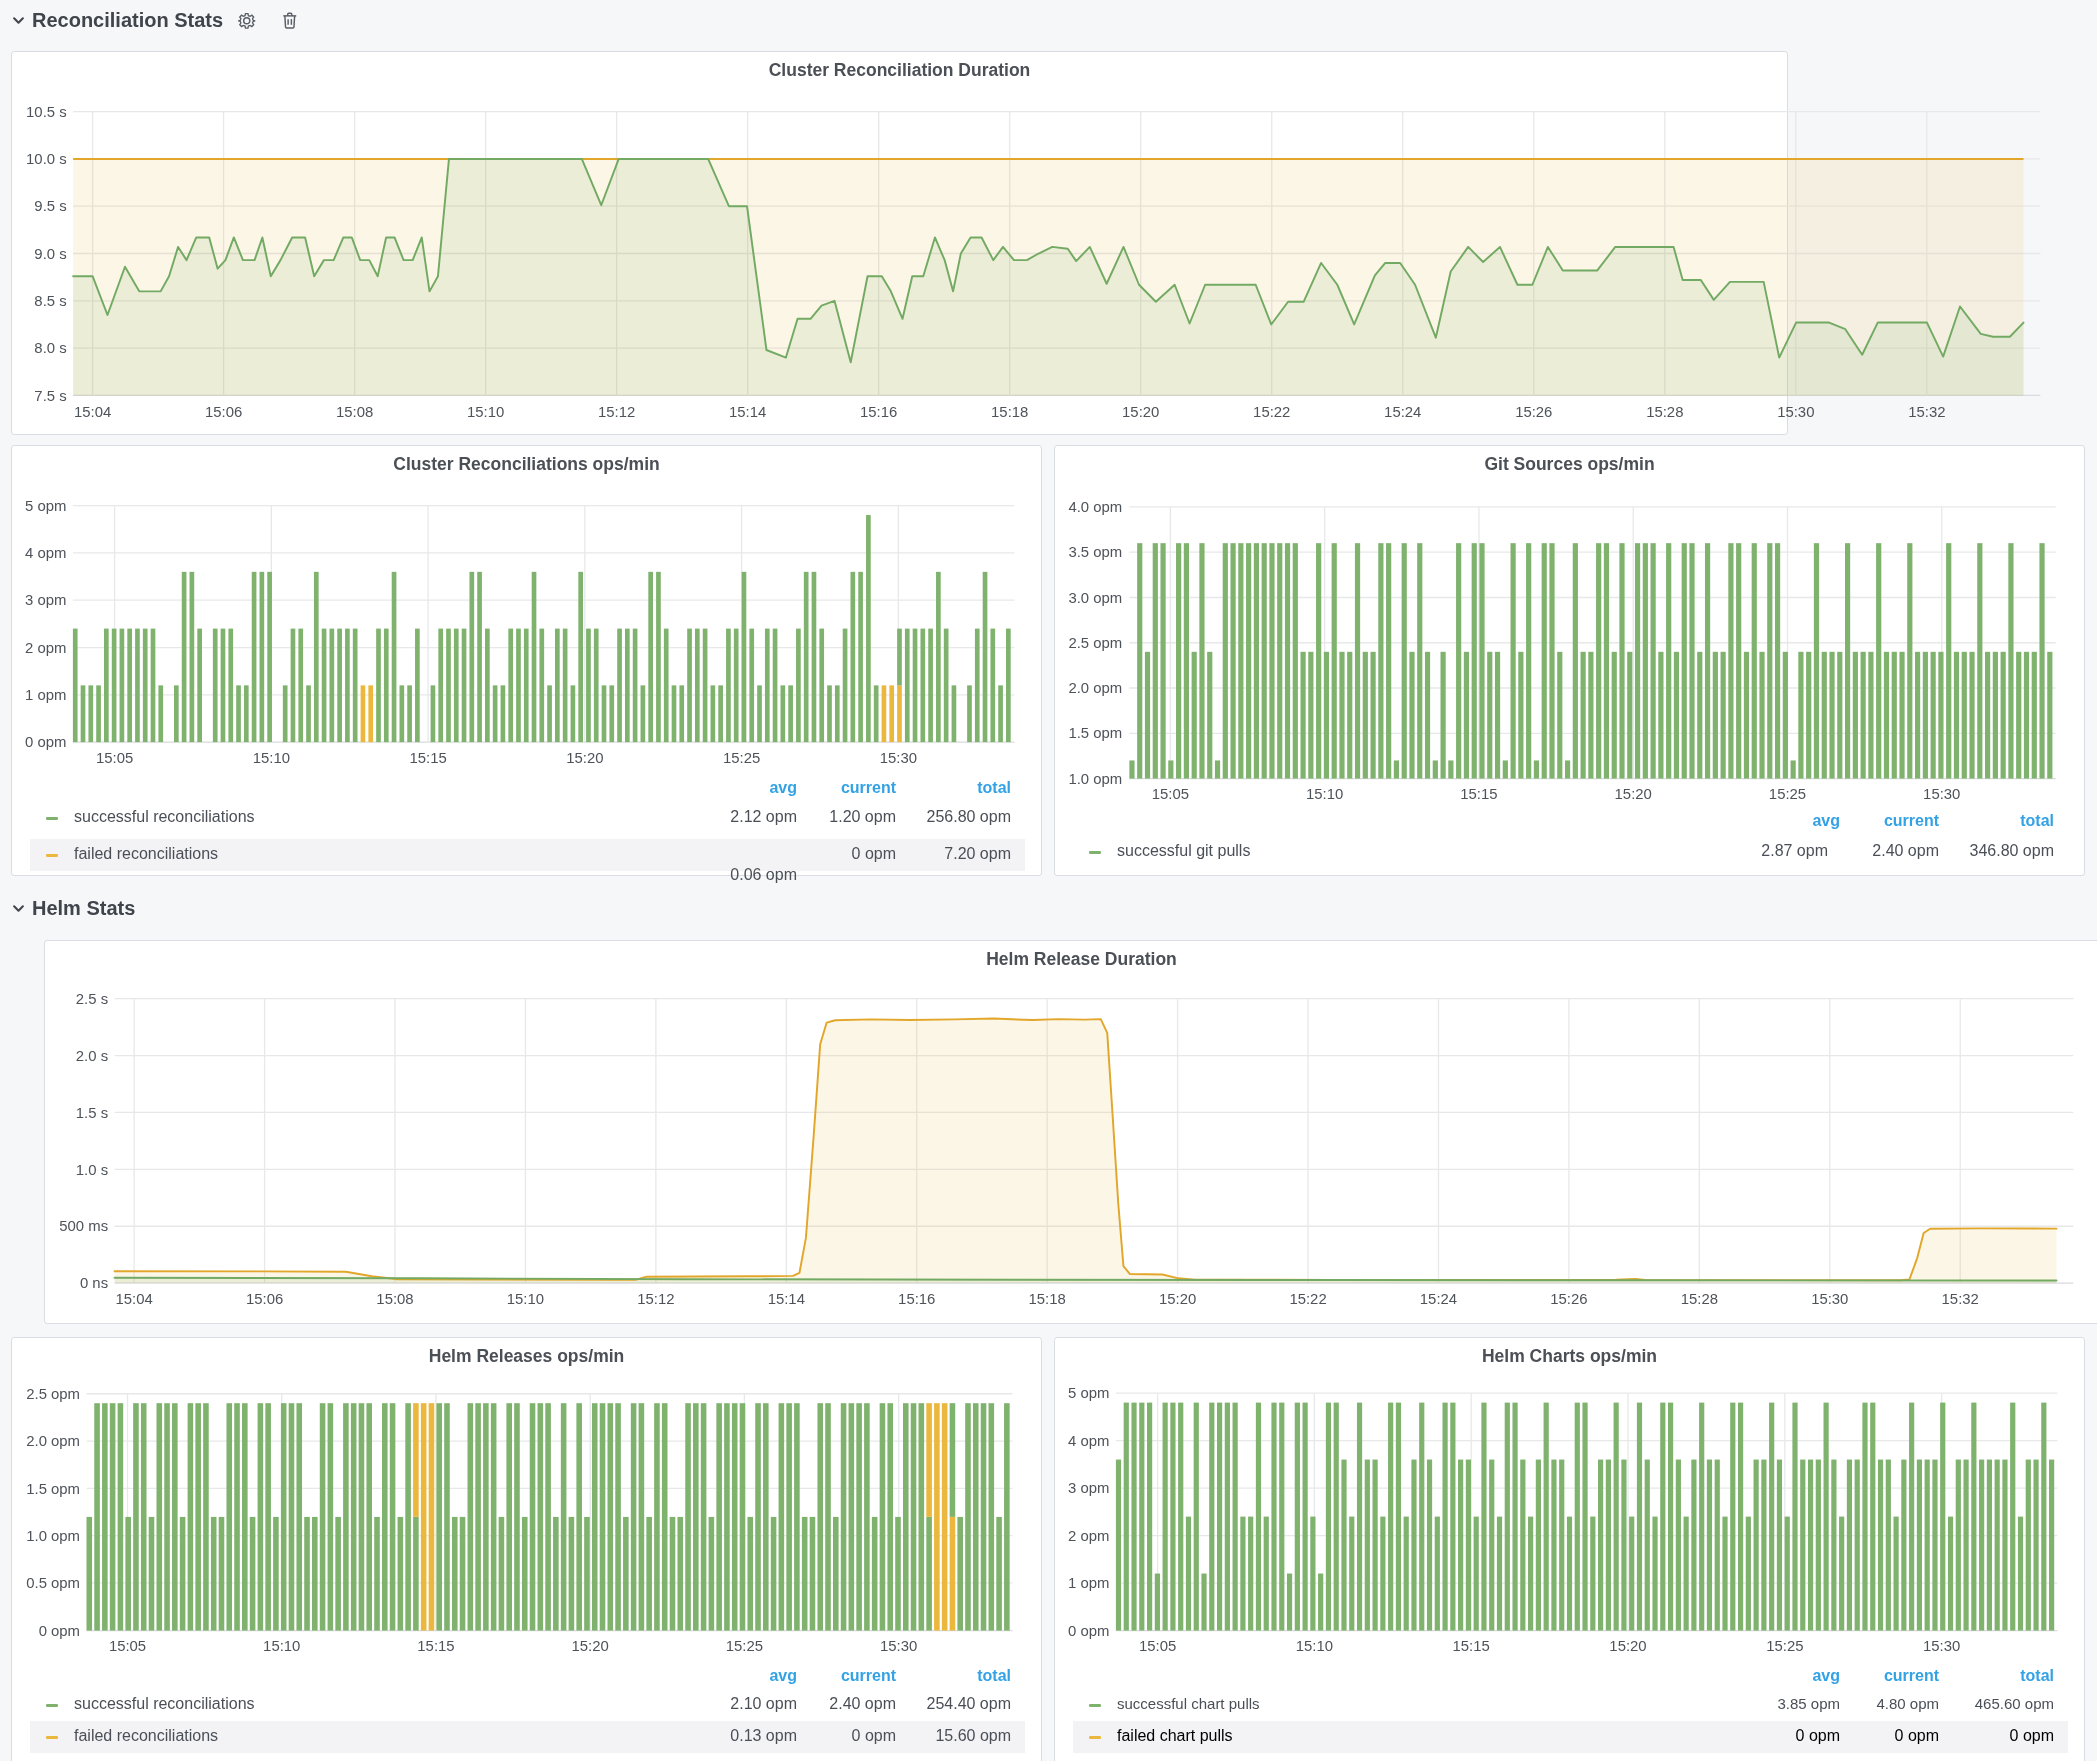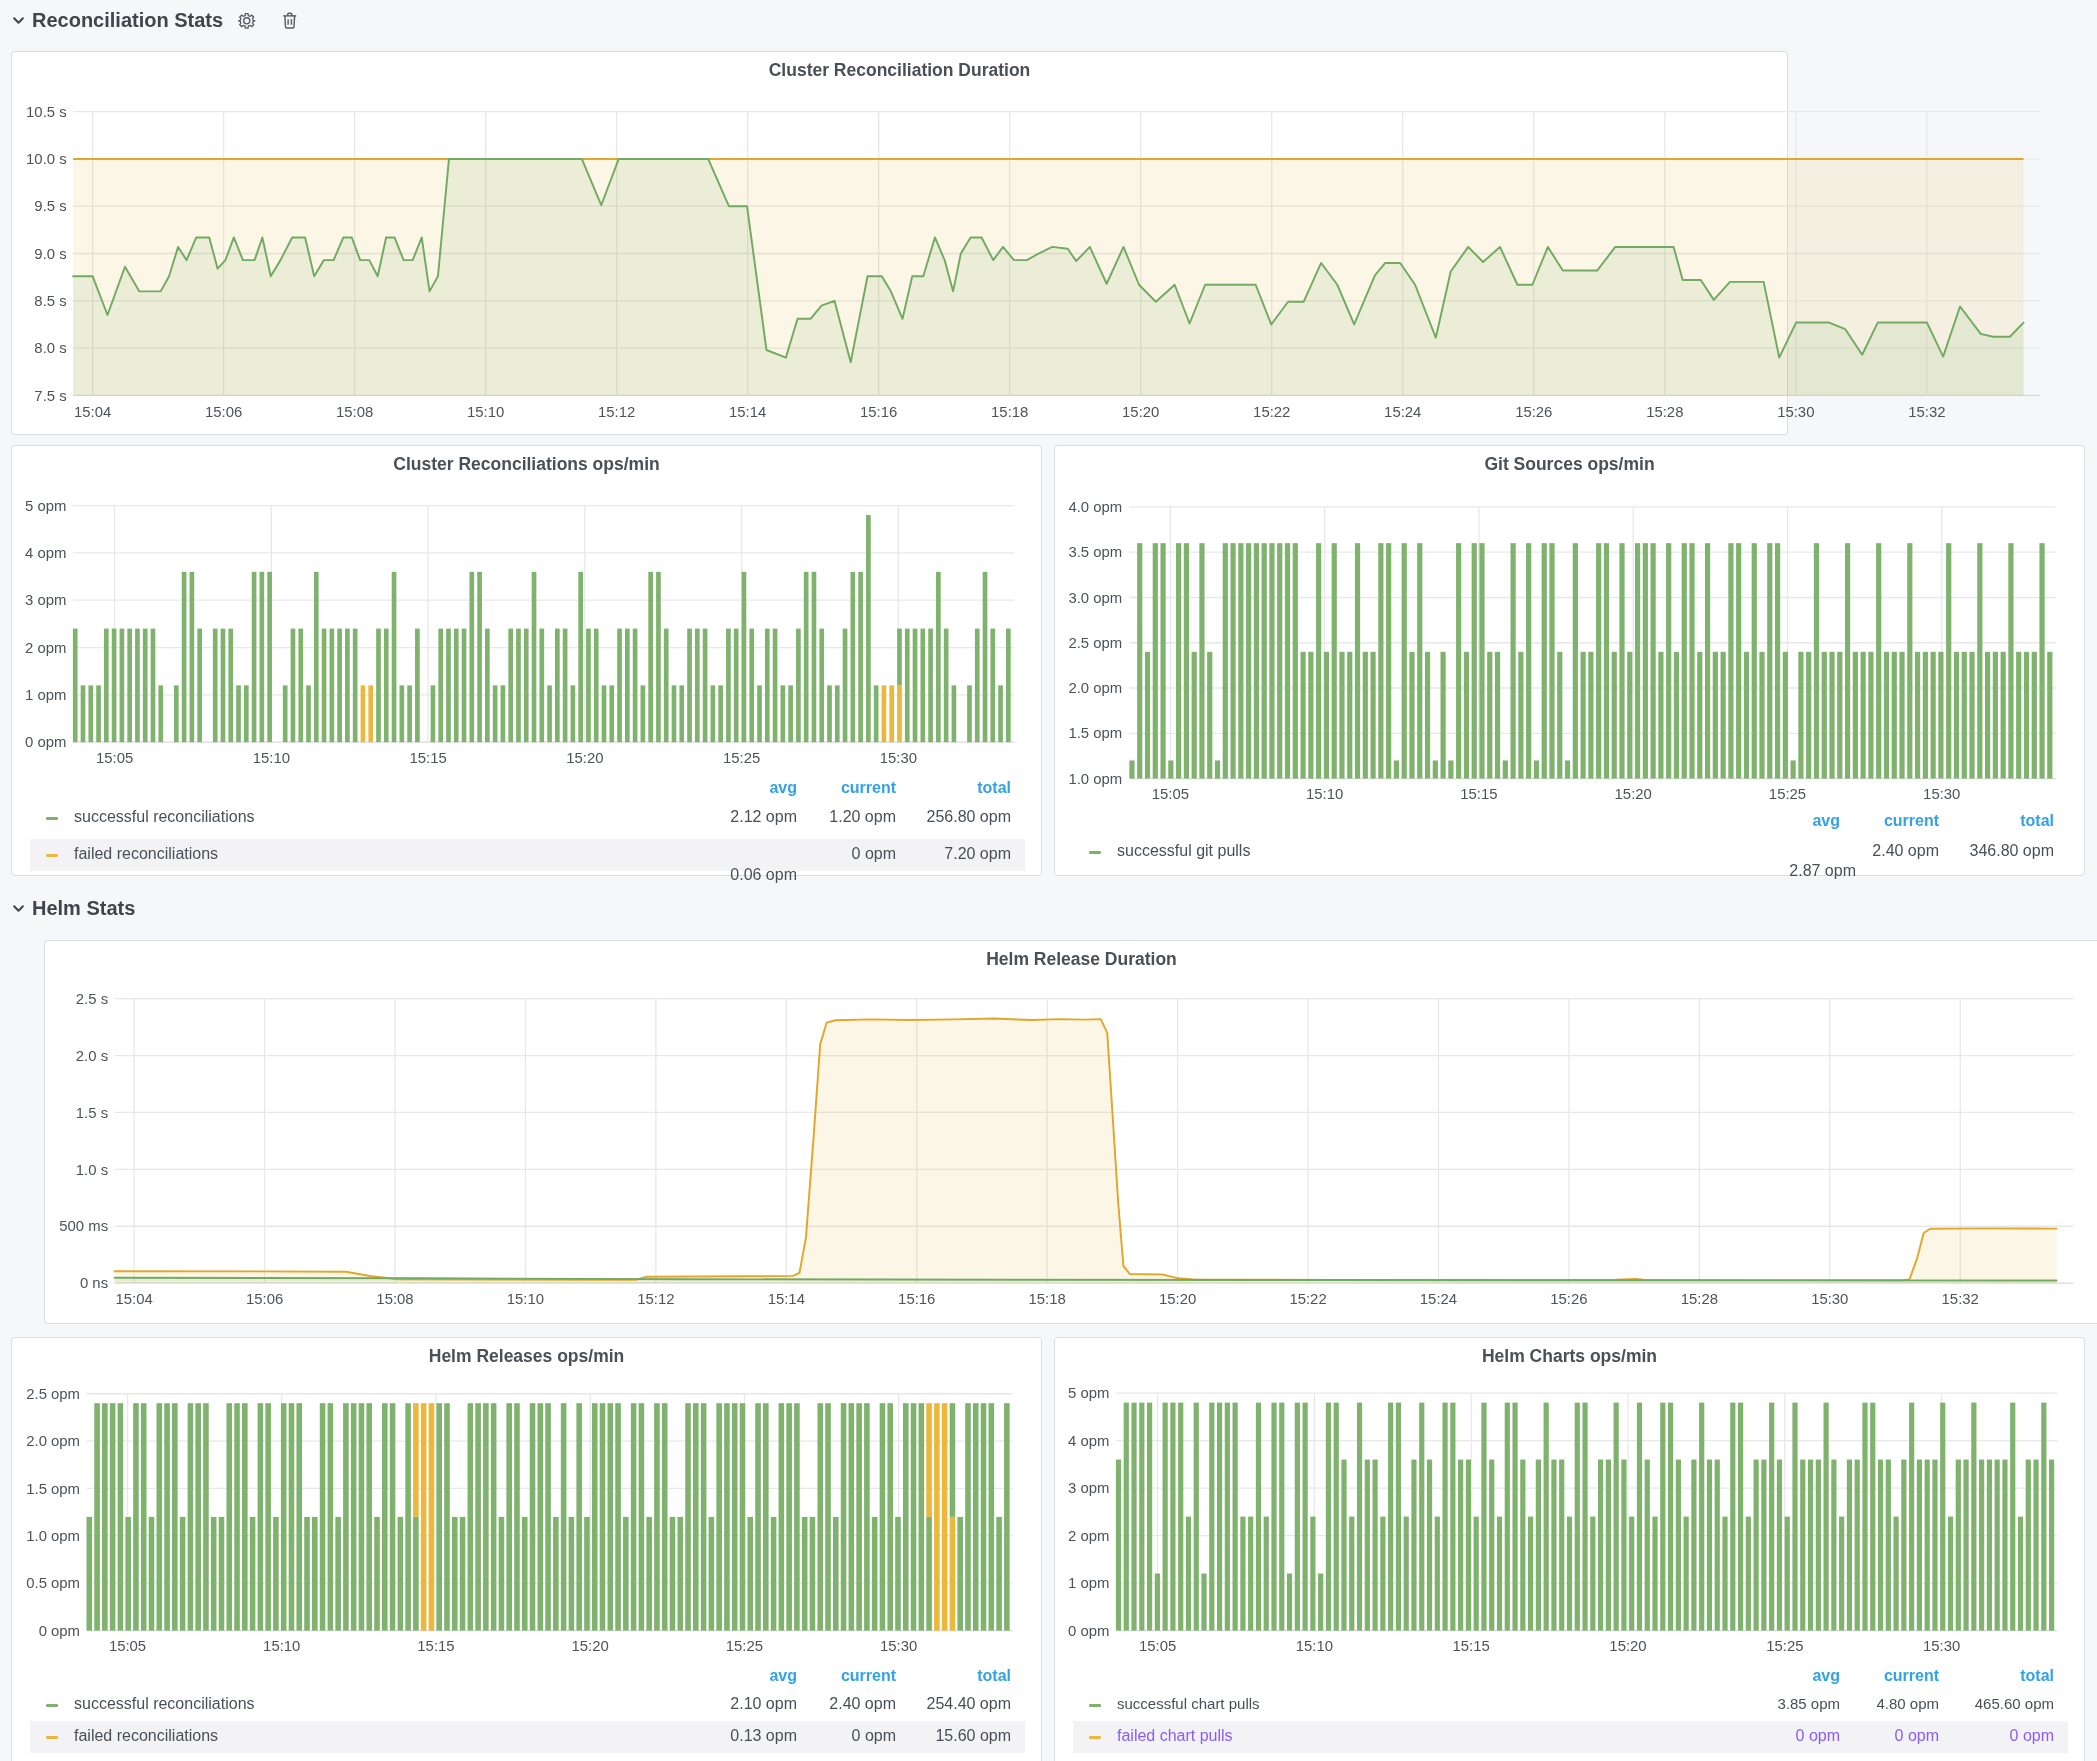--- a/index.html
+++ b/index.html
@@ -388,21 +388,21 @@
       <text x="1129.3" y="544" text-anchor="middle" font-size="23" fill="#4e535a">15:25</text>
       <text x="1367.3" y="544" text-anchor="middle" font-size="23" fill="#4e535a">15:30</text>
     </svg>
 <div style="position:absolute;left:0;top:366px;width:100%;height:22px;font-size:16px;font-weight:700;color:#33a2e5;">
       <span style="position:absolute;right:244px;">avg</span>
       <span style="position:absolute;right:145px;">current</span>
       <span style="position:absolute;right:30px;">total</span>
     </div><div style="position:absolute;left:0;top:396px;width:100%;height:22px;font-size:16px;color:#4a4f57;">
       <span style="position:absolute;left:34px;top:9px;width:11.7px;height:2.6px;background:#7eb26d;border-radius:1.3px;"></span>
       <span style="position:absolute;left:62px;">successful git pulls</span>
-      <span style="position:absolute;right:228px;margin-top:20px;">2.87 opm</span>
+      <span style="position:absolute;right:256px;">2.87 opm</span>
       <span style="position:absolute;right:145px;">2.40 opm</span>
       <span style="position:absolute;right:30px;">346.80 opm</span>
     </div>
 </div>
 <div class="sh" style="left:32px;top:897px;">Helm Stats</div>
 <svg width="21" height="21" viewBox="0 0 24 24" style="position:absolute;left:7.8px;top:898px;">
 <path fill="none" stroke="#43474e" stroke-width="2.4" stroke-linecap="round" stroke-linejoin="round" d="M7 9.5 L12 14.5 L17 9.5"></path>
   </svg>
 <div class="panel" style="left:11px;top:940px;width:2075px;height:384px;margin-left:33px;">
 <div class="pt">Helm Release Duration</div>
@@ -775,20 +775,20 @@
 <div style="position:absolute;left:0;top:329px;width:100%;height:22px;font-size:16px;font-weight:700;color:#33a2e5;">
       <span style="position:absolute;right:244px;">avg</span>
       <span style="position:absolute;right:145px;">current</span>
       <span style="position:absolute;right:30px;">total</span>
     </div><div style="position:absolute;left:17.5px;top:383px;width:995px;height:32px;background:#f3f3f5;"></div><div style="position:absolute;left:0;top:357px;width:100%;height:22px;font-size:15px;color:#4a4f57;">
       <span style="position:absolute;left:34px;top:9px;width:11.7px;height:2.6px;background:#7eb26d;border-radius:1.3px;"></span>
       <span style="position:absolute;left:62px;">successful chart pulls</span>
       <span style="position:absolute;right:244px;">3.85 opm</span>
       <span style="position:absolute;right:145px;">4.80 opm</span>
       <span style="position:absolute;right:30px;">465.60 opm</span>
-    </div><div style="position:absolute;left:0;top:389px;width:100%;height:22px;font-size:16px;color:#8b5cf6;">
+    </div><div style="position:absolute;left:0;top:389px;width:100%;height:22px;font-size:16px;color:#000000;">
       <span style="position:absolute;left:34px;top:9px;width:11.7px;height:2.6px;background:#ecb73d;border-radius:1.3px;"></span>
       <span style="position:absolute;left:62px;">failed chart pulls</span>
       <span style="position:absolute;right:244px;">0 opm</span>
       <span style="position:absolute;right:145px;">0 opm</span>
       <span style="position:absolute;right:30px;">0 opm</span>
     </div>
 </div>
 
 </body></html>

